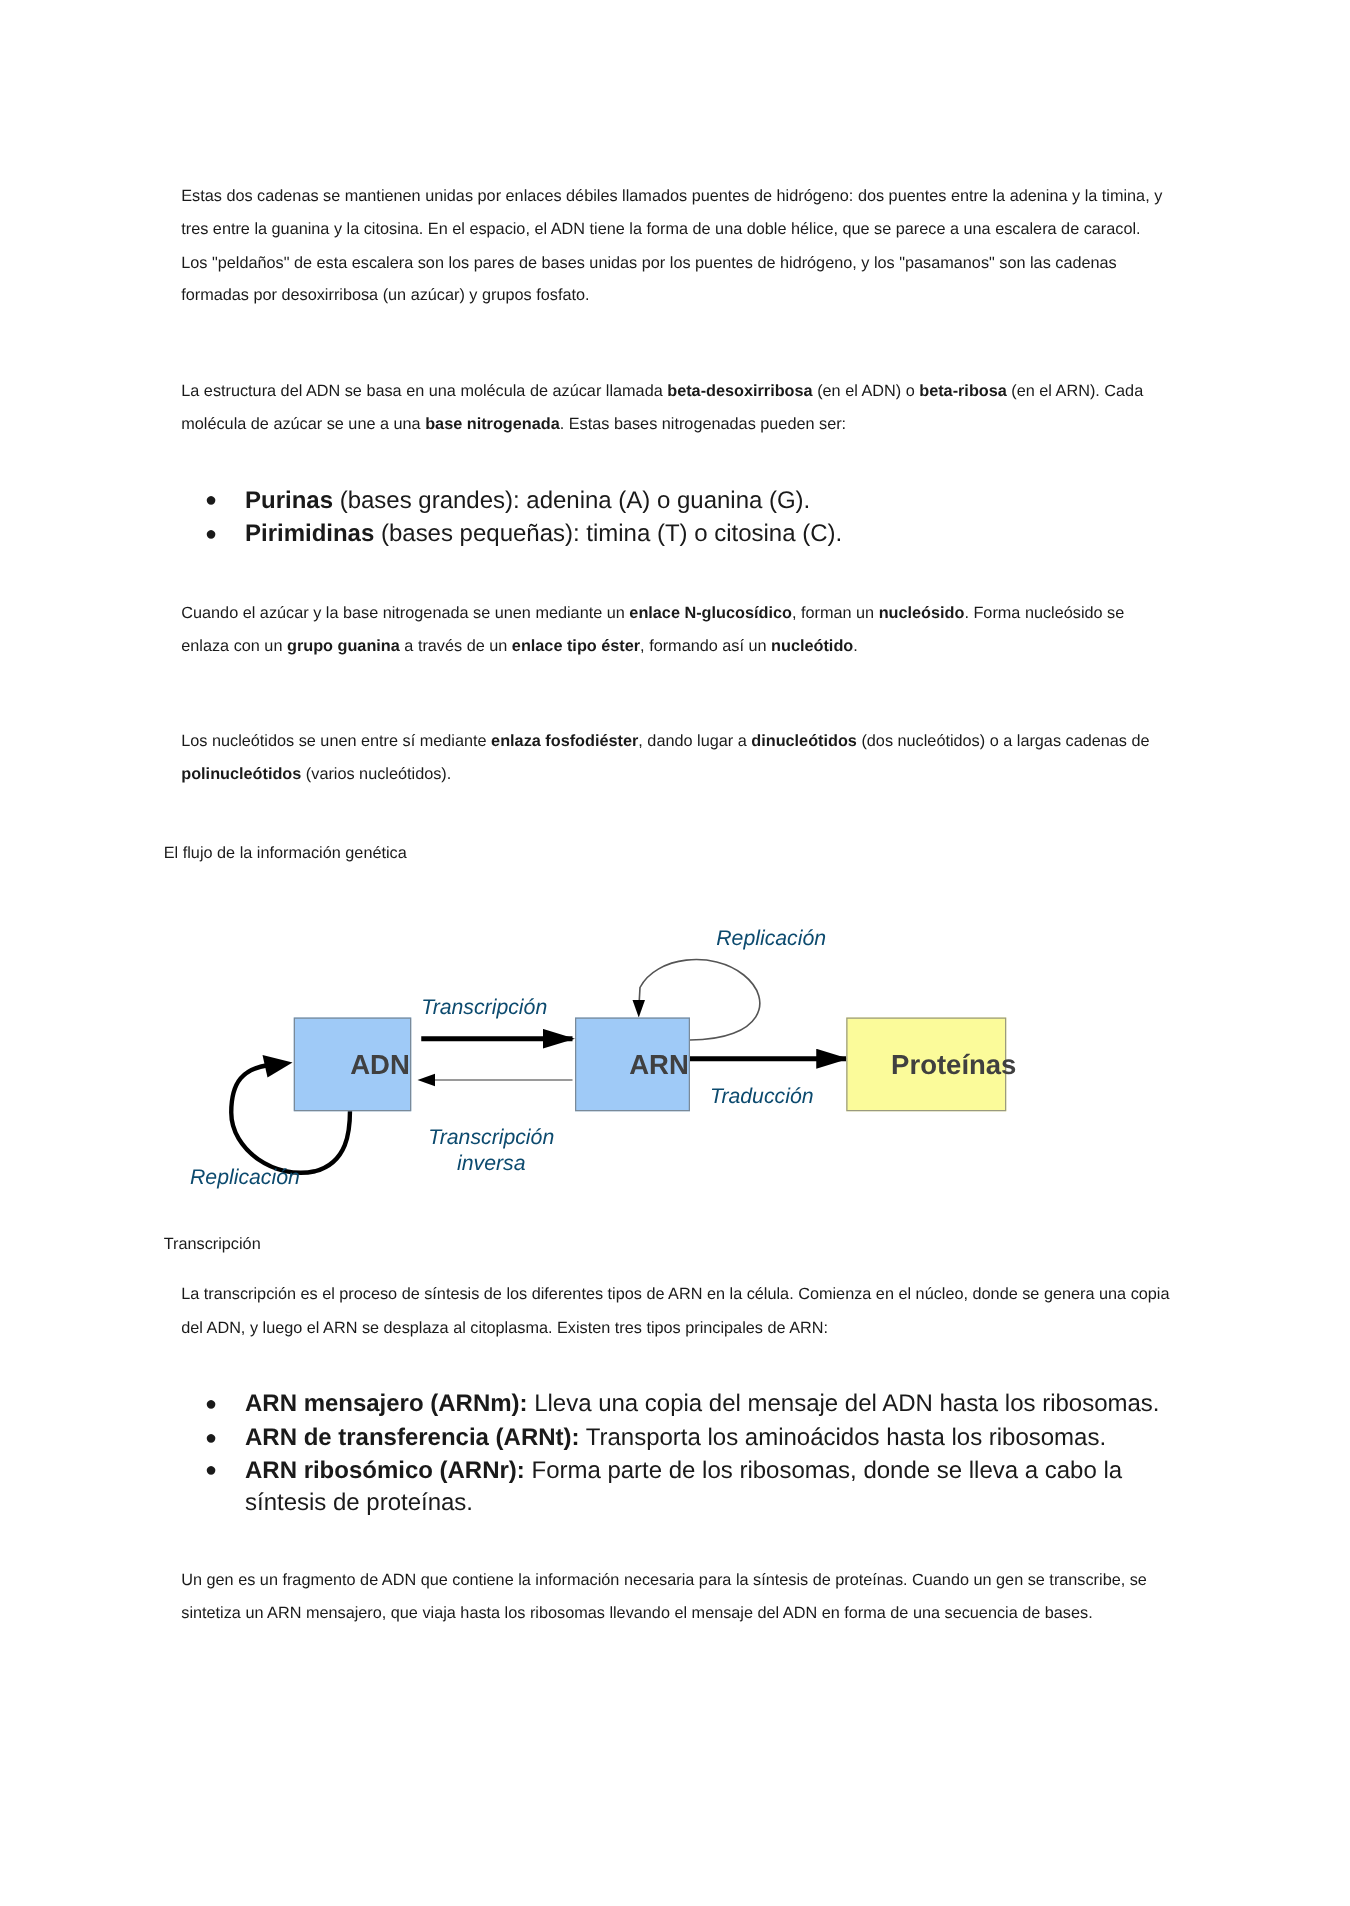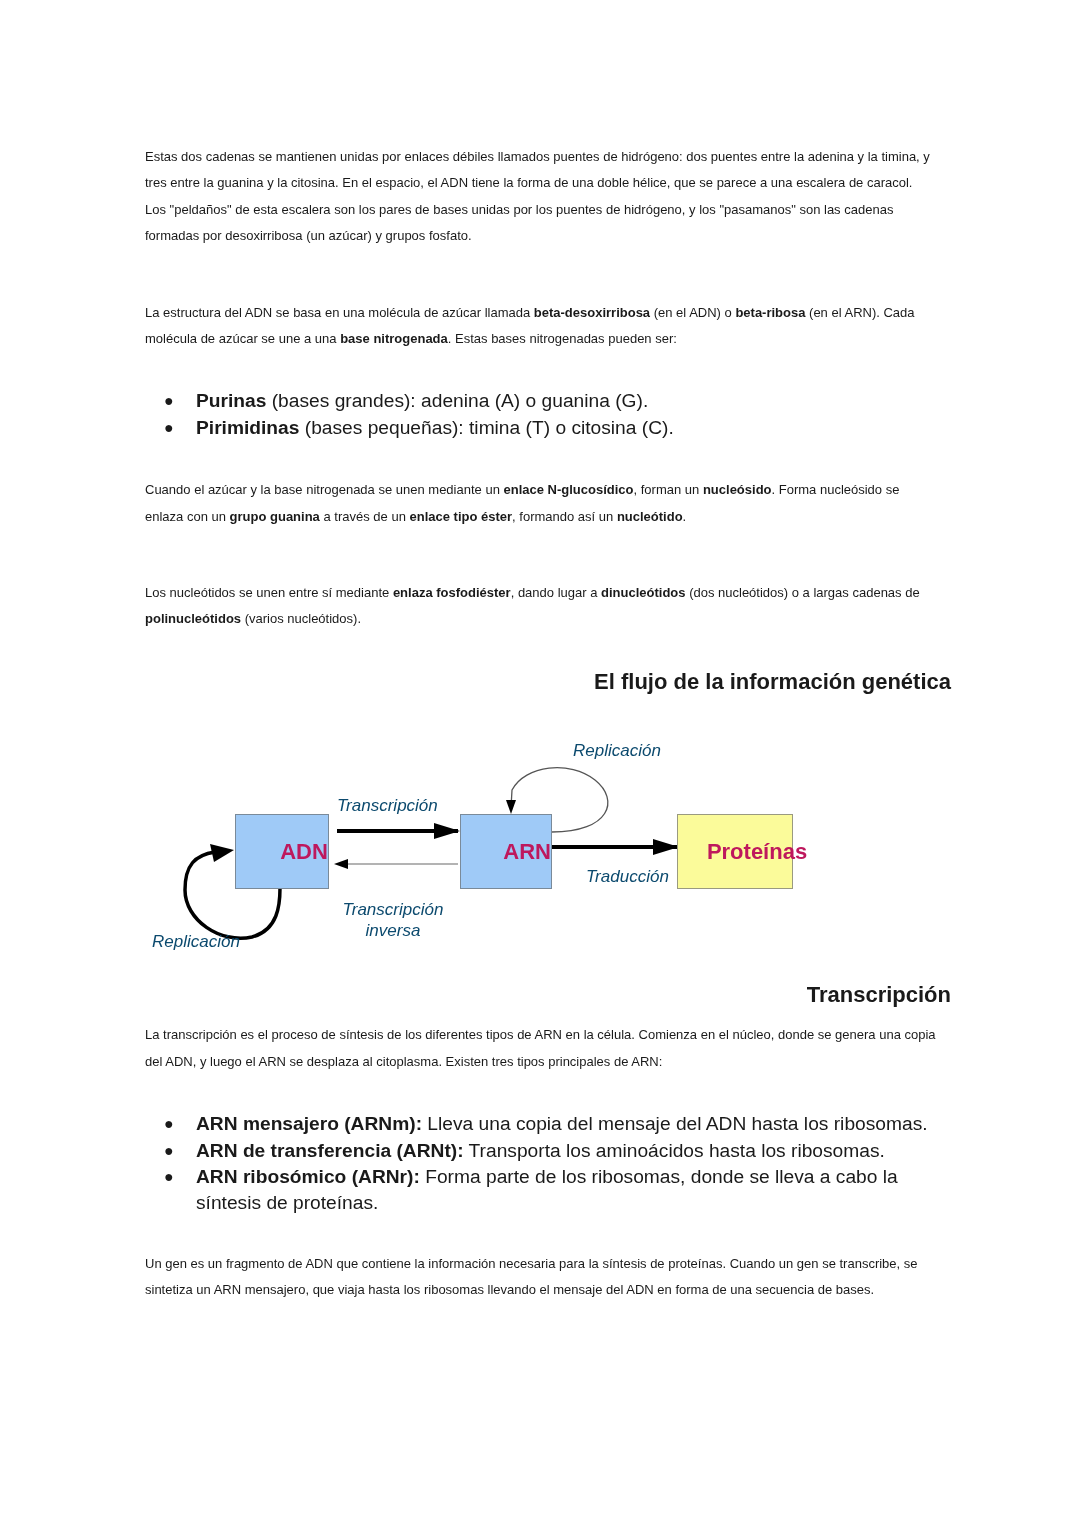--- a/index.html
+++ b/index.html
@@ -6,25 +6,25 @@
     body { width: 1080px; height: 1525px; position: relative; overflow: hidden;
            font-family: "Liberation Sans", sans-serif; color: #1a1a1a; }
     .page { position: absolute; left: 131px; top: 130px; width: 820px; }
     p { margin: 14px; font-size: 13px; line-height: 26.4px; }
     p b, li b { font-weight: bold; }
     .gap { height: 22px; }
     .gap-sm { height: 20px; }
     ul { margin: 0; padding: 0; list-style: none; }
     li { position: relative; padding-left: 65px; font-size: 19.2px; line-height: 26.4px; }
     li .bullet { position: absolute; left: 33px; top: 0; font-size: 16px; }
-    h3 { margin: 0; font-size: 22px; line-height: 26.4px; font-weight: bold; text-align: right; }
+    h3 { margin: 0; font-size: 13px; line-height: 26.4px; font-weight: normal; }
     .diagram { position: absolute; left: 140px; top: 730px; width: 680px; height: 230px; }
     .box { position: absolute; box-sizing: border-box; border: 1.5px solid #7a8a99;
            display: flex; align-items: center; justify-content: center;
-           font-weight: bold; font-size: 22px; color: #be185d; padding-left: 44px; }
+           font-weight: bold; font-size: 22px; color: #404040; padding-left: 44px; }
     .box.blue { background: #9fcaf7; }
     .box.yellow { background: #fbfb9a; border-color: #9a9a80; }
     .dlabel { position: absolute; font-style: italic; font-size: 17px; color: #0c4a6e;
               text-align: center; line-height: 21px; }
   </style>
 </head>
 <body>
 
 <div class="page">
 
@@ -81,27 +81,27 @@
     <path d="M140,158 C140,175 138,200 112,207 C80,214 45,190 45,160 C45,135 55,125 75,122" fill="none" stroke="#000" stroke-width="3.5"></path>
     <path d="M70,114 L94,120 L74,132 z" fill="#000"></path>
   </svg>
 
   <div class="box blue" style="left:95px;top:84px;width:94px;height:75px;">
       <span>ADN</span>
     </div>
   <div class="box blue" style="left:320px;top:84px;width:92px;height:75px;justify-content:flex-end;">
       <span>ARN</span>
     </div>
-  <div class="box yellow" style="left:537px;top:84px;width:116px;height:75px;">
+  <div class="box yellow" style="left:537px;top:84px;width:128px;height:75px;">
       <span>Proteínas</span>
     </div>
 
   <div class="dlabel" style="left:433px;top:10px;">Replicación</div>
   <div class="dlabel" style="left:197px;top:65px;">Transcripción</div>
-  <div class="dlabel" style="left:428px;top:136px;margin-left:18px;">Traducción</div>
+  <div class="dlabel" style="left:428px;top:136px;">Traducción</div>
   <div class="dlabel" style="left:197px;top:169px;width:112px;">
     <div>Transcripción</div>
     <div>inversa</div>
   </div>
   <div class="dlabel" style="left:12px;top:201px;">Replicación</div>
 </div>
 
 <div class="page" style="top:982px;">
   <h3>Transcripción</h3>
   <p>La transcripción es el proceso de síntesis de los diferentes tipos de ARN en la célula. Comienza en el núcleo, donde se genera una copia del ADN, y luego el ARN se desplaza al citoplasma. Existen tres tipos principales de ARN:</p>

